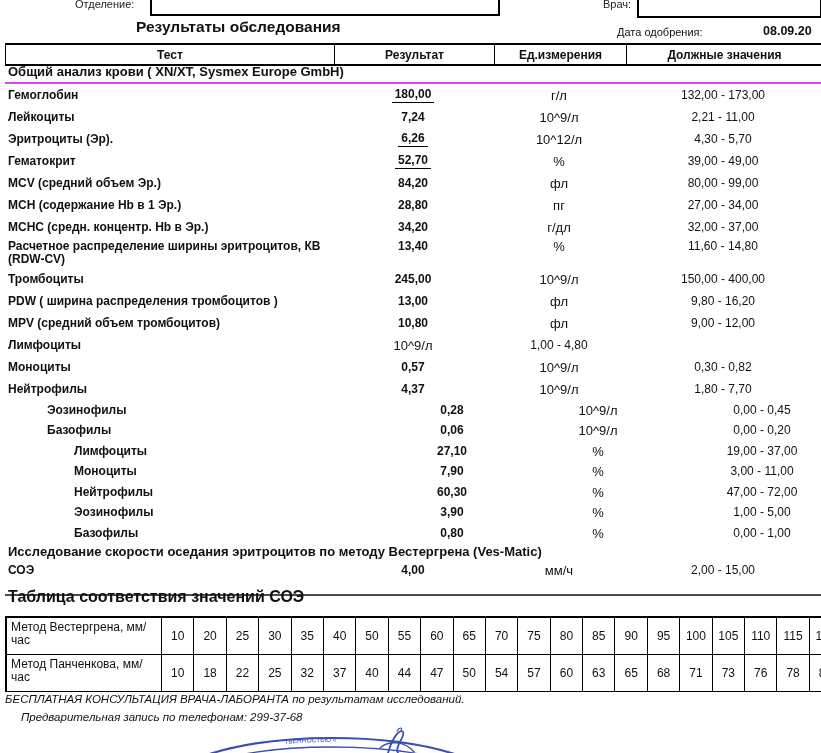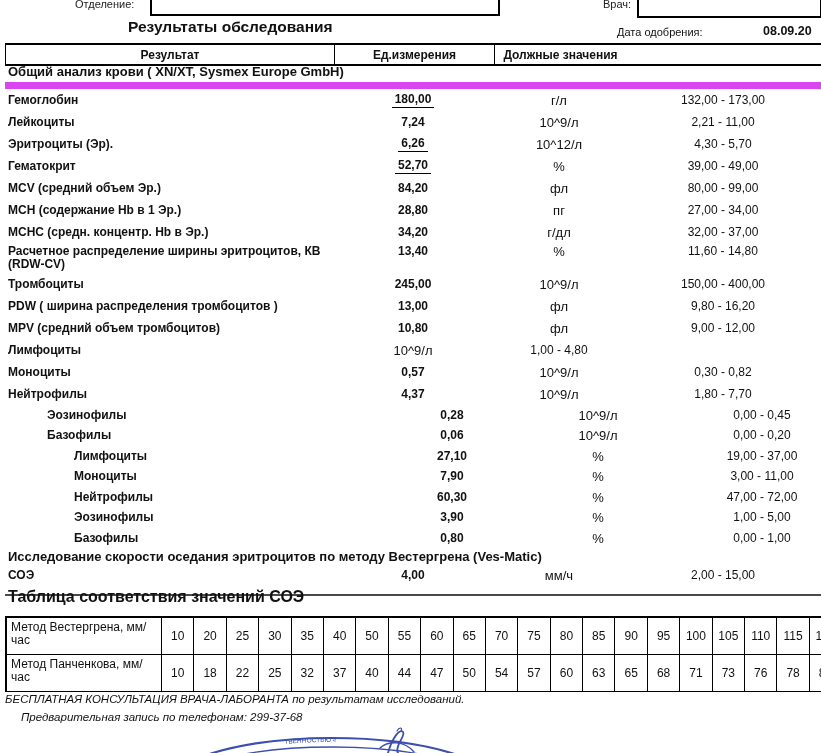--- a/index.html
+++ b/index.html
@@ -11,35 +11,35 @@
   .abs{position:absolute;}
   
   .field-label{font-size:11px;color:#222;}
   .field-box{border:2px solid #000;background:#fff;position:absolute;}
   #dept-label{left:75px;top:-2px;}
   #dept-box{left:150px;top:-9px;width:346px;height:21px;}
   #doc-label{left:603px;top:-2px;}
   #doc-box{left:637px;top:-7px;width:181px;height:21px;}
   .field-box input{border:none;outline:none;width:100%;height:100%;font:11px "Liberation Sans",sans-serif;background:transparent;}
   
-  #report-title{left:128px;top:18px;font-size:15.5px;font-weight:bold;}
+  #report-title{left:136px;top:18px;font-size:15.5px;font-weight:bold;}
   #date-label{left:617px;top:26px;font-size:11px;}
   #date-value{left:763px;top:24px;font-size:12.5px;font-weight:bold;white-space:nowrap;}
   
   #rt-header{
     left:5px;top:43px;width:816px;height:19px;
     display:grid;grid-template-columns:328px 160px 132px 196px;
     border-top:2px solid #000;border-bottom:2px solid #000;border-left:1px solid #000;
   }
   .hcell{display:flex;align-items:center;justify-content:center;font-size:12px;font-weight:bold;}
   .hcell + .hcell{border-left:1px solid #000;}
   
   #results-body{left:5px;top:62px;width:816px;}
   .section-header{font-size:13px;font-weight:bold;height:20px;line-height:19px;padding-left:3px;}
-  .section-header.rule{border-bottom:7px solid #d946ef;}
+  .section-header.rule{border-bottom:2px solid #d946ef;}
   .section-header.s2{height:16px;line-height:16px;}
   .trow{display:grid;grid-template-columns:328px 160px 132px 196px;height:22px;}
   .trow.compact{height:20.5px;margin-left:39px;}
   .trow.tall{height:30px;}
   .cell{display:flex;align-items:center;justify-content:center;font-size:12px;line-height:13px;}
   .cell.test{justify-content:flex-start;padding-left:3px;text-align:left;font-weight:bold;}
   .cell.test.indent{padding-left:30px;}
   .cell.result .v{font-weight:bold;}
   .v.und{border-bottom:1.5px solid #000;padding:0 3px 1px 3px;}
   .trow.tall .cell{align-items:flex-start;padding-top:2px;}
@@ -70,20 +70,21 @@
 <span class="abs field-label" id="doc-label">Врач:</span>
 <div class="field-box" id="doc-box">
   <input type="text" value="" style="">
 </div>
 
 <div class="abs" id="report-title">Результаты обследования</div>
 <div class="abs" id="date-label">Дата одобрения:</div>
 <div class="abs" id="date-value">08.09.20</div>
 
 <div class="abs" id="rt-header">
+  <div class="hcell">Тест</div>
   <div class="hcell">Результат</div>
   <div class="hcell">Ед.измерения</div>
   <div class="hcell">Должные значения</div>
 </div>
 
 <div class="abs" id="results-body">
     <div class="section-header rule">Общий анализ крови ( XN/XT, Sysmex  Europe GmbH)</div>
     <div class="trow">
       <div class="cell test">
         <span class="v">Гемоглобин</span>

